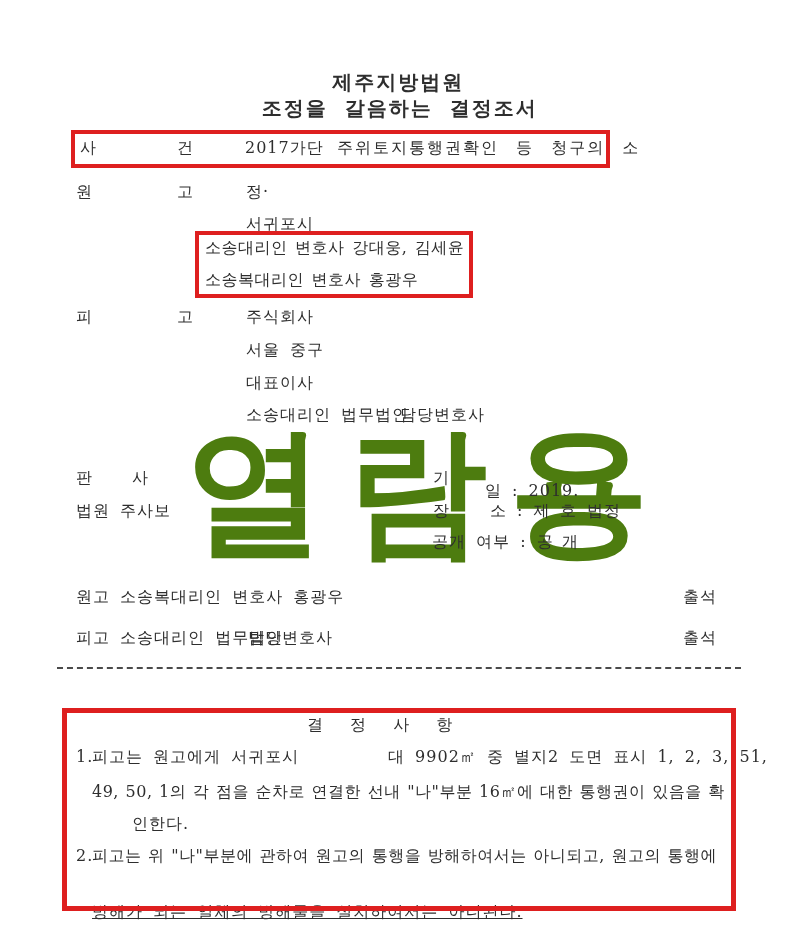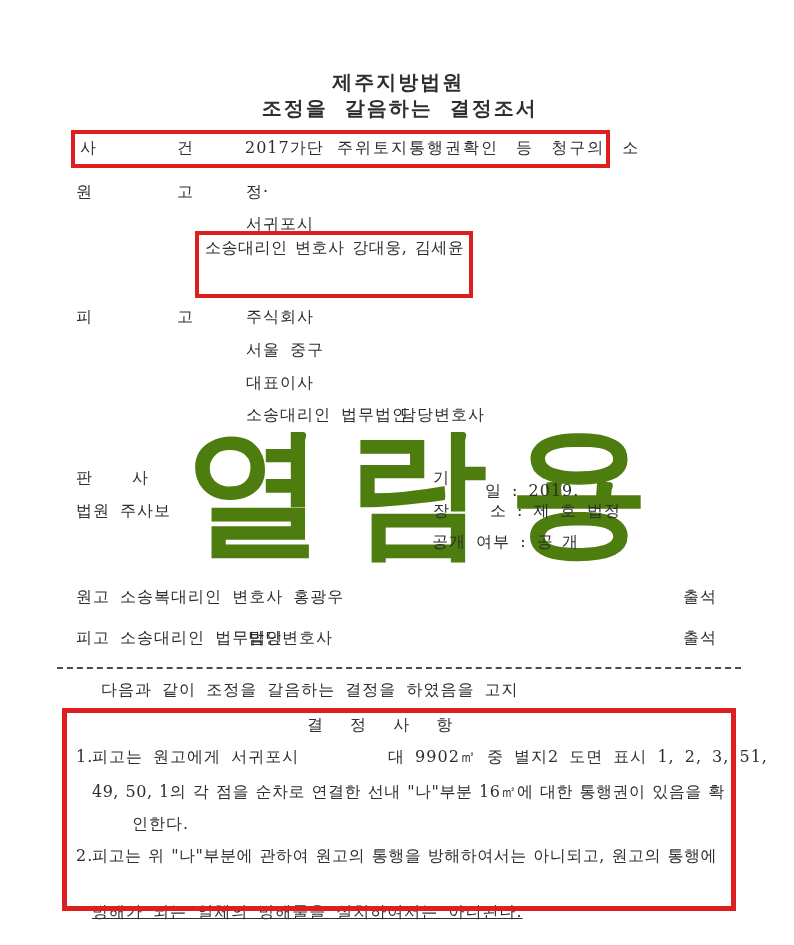--- a/index.html
+++ b/index.html
@@ -82,20 +82,21 @@
   <span class="t" style="left:245px; top:139px;">2017가단</span>
   <span class="t wide" style="left:337px; top:139px;">주위토지통행권확인 등 청구의 소</span>
 
   <span class="t" style="left:76px;  top:183px;">원</span>
   <span class="t" style="left:177px; top:183px;">고</span>
   <span class="t" style="left:246px; top:183px;">정·</span>
   <span class="t" style="left:246px; top:215px;">서귀포시</span>
 
   <div class="hl" style="left:195px; top:231px; width:278px; height:67px;"></div>
   <span class="t tight" style="left:205px; top:239px;">소송대리인 변호사 강대웅, 김세윤</span>
+  <span class="t tight" style="left:205px; top:271px;">소송복대리인 변호사 홍광우</span>
 
   <span class="t" style="left:76px;  top:308px;">피</span>
   <span class="t" style="left:177px; top:308px;">고</span>
   <span class="t" style="left:246px; top:308px;">주식회사</span>
   <span class="t" style="left:246px; top:341px;">서울 중구</span>
   <span class="t" style="left:246px; top:374px;">대표이사</span>
   <span class="t" style="left:246px; top:406px;">소송대리인 법무법인</span>
   <span class="t" style="left:400px; top:406px;">담당변호사</span>
 
   <span class="t" style="left:76px;  top:469px;">판</span>
@@ -115,21 +116,20 @@
     <span class="t" style="left:683px; top:588px;">출석</span>
   </div>
   <div>
     <span class="t" style="left:76px;  top:629px;">피고 소송대리인 법무법인</span>
     <span class="t" style="left:248px; top:629px;">담당변호사</span>
     <span class="t" style="left:683px; top:629px;">출석</span>
   </div>
 
   <div class="dashline"></div>
 
-  <span class="t" style="left:101px; top:681px;">다음과 같이 조정을 갈음하는 결정을 하였음을 고지</span>
 
   <div class="hl hl-thick" style="left:62px; top:708px; width:674px; height:203px;"></div>
   <span class="t heading" style="left:307px; top:716px;">결 정 사 항</span>
 
   <span class="t" style="left:76px; top:748px;">1.</span>
   <span class="t" style="left:92px; top:748px;">피고는 원고에게 서귀포시</span>
   <span class="t" style="left:388px; top:748px;">대 9902㎡ 중 별지2 도면 표시 1, 2, 3, 51,</span>
   <span class="t long" style="left:92px; top:783px;">49, 50, 1의 각 점을 순차로 연결한 선내 "나"부분 16㎡에 대한 통행권이 있음을 확</span>
   <span class="t" style="left:92px; top:815px;margin-left:40px;">인한다.</span>
 

